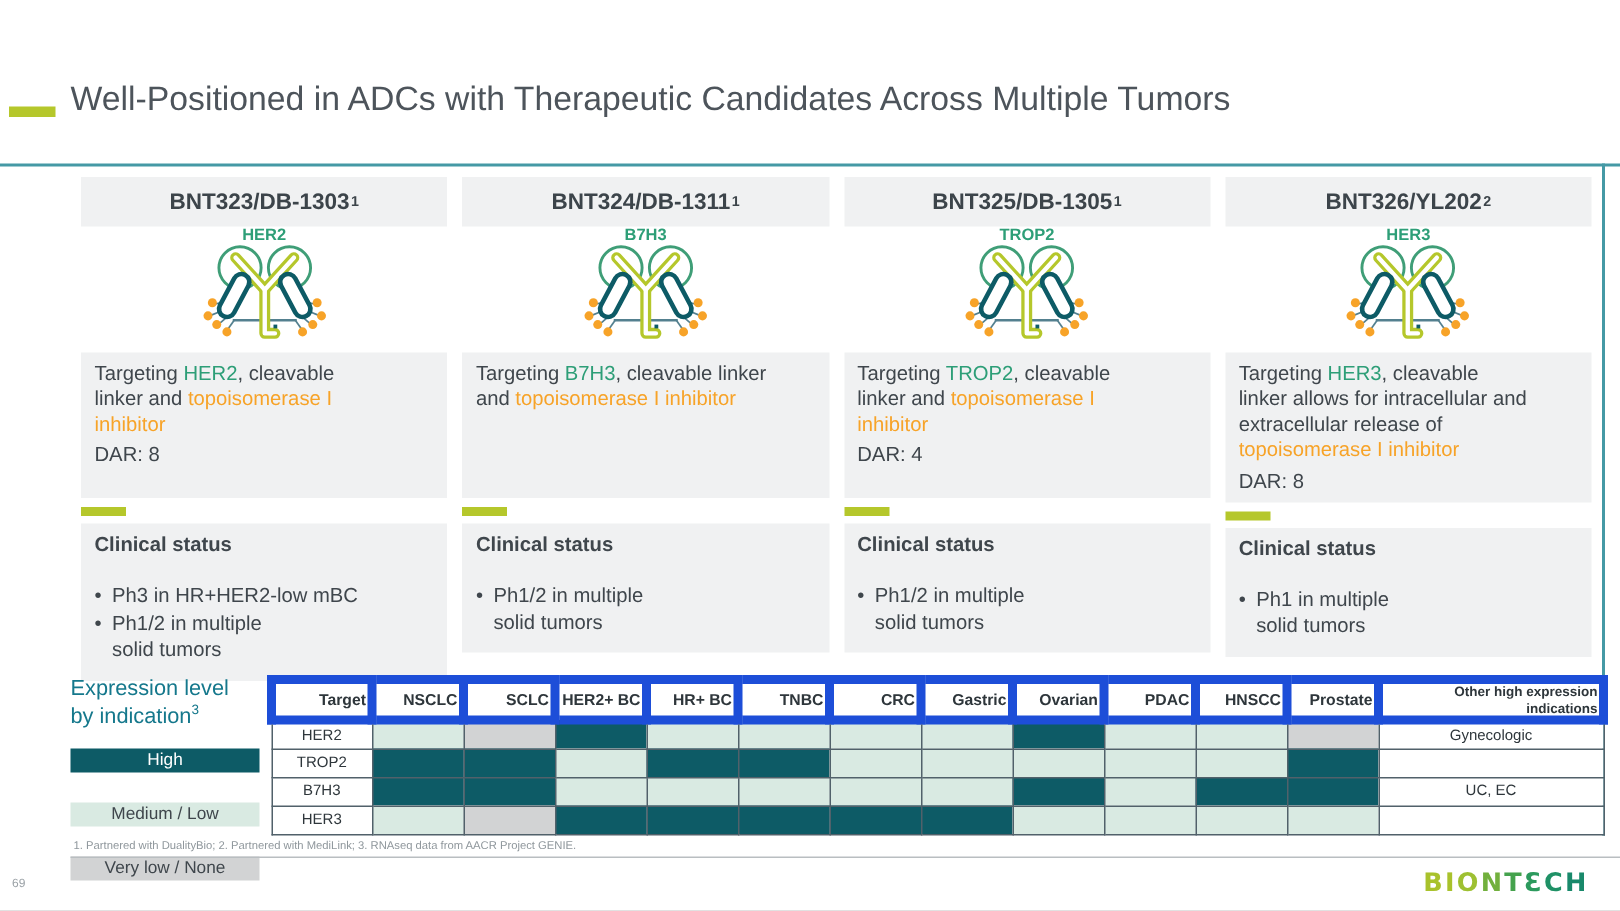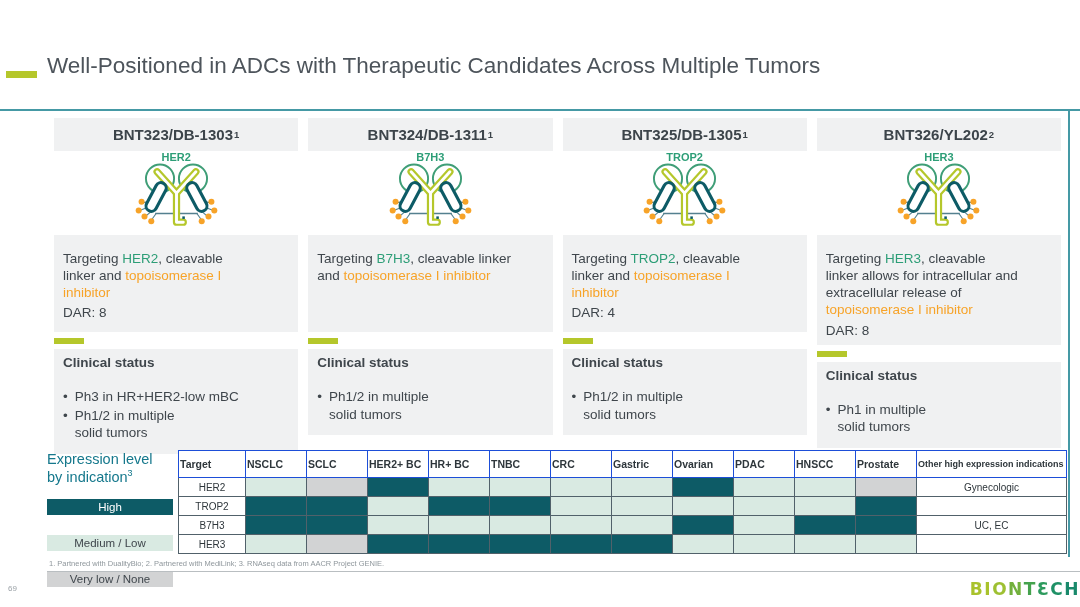--- a/index.html
+++ b/index.html
@@ -24,21 +24,21 @@
   .right-rule{position:absolute;left:1068px;top:109px;width:2px;height:448px;background:var(--teal-rule)}
 
   .columns{position:absolute;left:54px;top:118px;width:1007px;display:grid;grid-template-columns:repeat(4,1fr);column-gap:10px}
   .col{display:flex;flex-direction:column}
   .col-header{background:var(--box-gray);height:33px;display:flex;align-items:center;justify-content:center;font-weight:bold;font-size:15px;color:#3c444a}
   .col-header sup{font-size:9.5px;margin-left:1px}
   .icon-area{height:84px;display:flex;flex-direction:column;align-items:center;padding-top:1px}
   .target-label{color:var(--green-tgt);font-weight:bold;font-size:11px;line-height:1;margin-bottom:-3px;position:relative;z-index:2}
   svg.antibody{width:97px;height:74px}
 
-  .desc-box{background:var(--box-gray);min-height:97px;padding:15px 9px 6px;font-size:13.5px;line-height:1.27;color:var(--txt)}
+  .desc-box{background:var(--box-gray);min-height:97px;padding:5px 9px 6px;font-size:13.5px;line-height:1.27;color:var(--txt)}
   .desc-text{white-space:pre-line}
   .desc-text .tgt{color:var(--green-tgt)}
   .desc-text .pay{color:var(--orange)}
   .dar{margin-top:3px}
   .mini-dash{width:30px;height:6px;background:var(--lime);margin:6px 0 5px 0;flex:none}
   .status-box{background:var(--box-gray);padding:6px 9px 12px;font-size:13.5px;color:var(--txt)}
   .status-title{font-weight:bold;margin-bottom:18px}
   .bullets{list-style:none}
   .bullets li{display:flex;gap:7px;line-height:1.3;margin-top:1px}
   .bullets .btext{white-space:pre-line}
@@ -47,29 +47,29 @@
   .expr-label span{white-space:pre-line}
   .expr-label sup{font-size:9px}
   .legend{position:absolute;left:47px;top:499px;width:126px}
   .legend-item{height:16px;margin-bottom:20px;display:flex;align-items:center;justify-content:center;font-size:11.5px;color:var(--txt)}
   .lv-h{background:var(--dark-teal)}
   .lv-m{background:var(--mint)}
   .lv-v{background:var(--gray-cell)}
   .legend-item.lv-h{color:#fff}
 
   table.expr{position:absolute;left:178px;top:450px;width:888px;border-collapse:collapse;table-layout:fixed;color:#2e363b}
-  table.expr th{font-weight:bold;font-size:10.5px;height:27px;border:1px solid #1d4ed8;background:#fff;padding:0 1px;text-align:left}
+  table.expr th{font-weight:bold;font-size:10.5px;height:27px;border:6px solid #1d4ed8;background:#fff;padding:0 1px;text-align:right}
   table.expr th.other-h{font-size:9px;line-height:1.15}
   table.expr td{height:19px;border:1px solid #51616a;text-align:center;font-size:10px;padding:0}
   table.expr td.tname,table.expr td.other{background:#fff}
 
   .footnote{position:absolute;left:49px;top:559px;font-size:7.5px;color:#8f979c}
   .foot-rule{position:absolute;left:47px;top:571px;width:1033px;height:1px;background:#b9bec1}
   .page-number{position:absolute;left:8px;top:584px;font-size:8px;color:#9aa1a6}
-  .logo{position:absolute;right:0;top:579px;font-family:"DejaVu Sans",sans-serif;font-weight:bold;font-size:17px;letter-spacing:1.5px}
+  .logo{position:absolute;right:21px;top:579px;font-family:"DejaVu Sans",sans-serif;font-weight:bold;font-size:17px;letter-spacing:1.5px}
 </style>
 </head>
 <body>
 
 <div class="slide">
 
   <div class="title-dash"></div>
   <div class="title">Well-Positioned in ADCs with Therapeutic Candidates Across Multiple Tumors</div>
 
   <div class="top-rule"></div>

